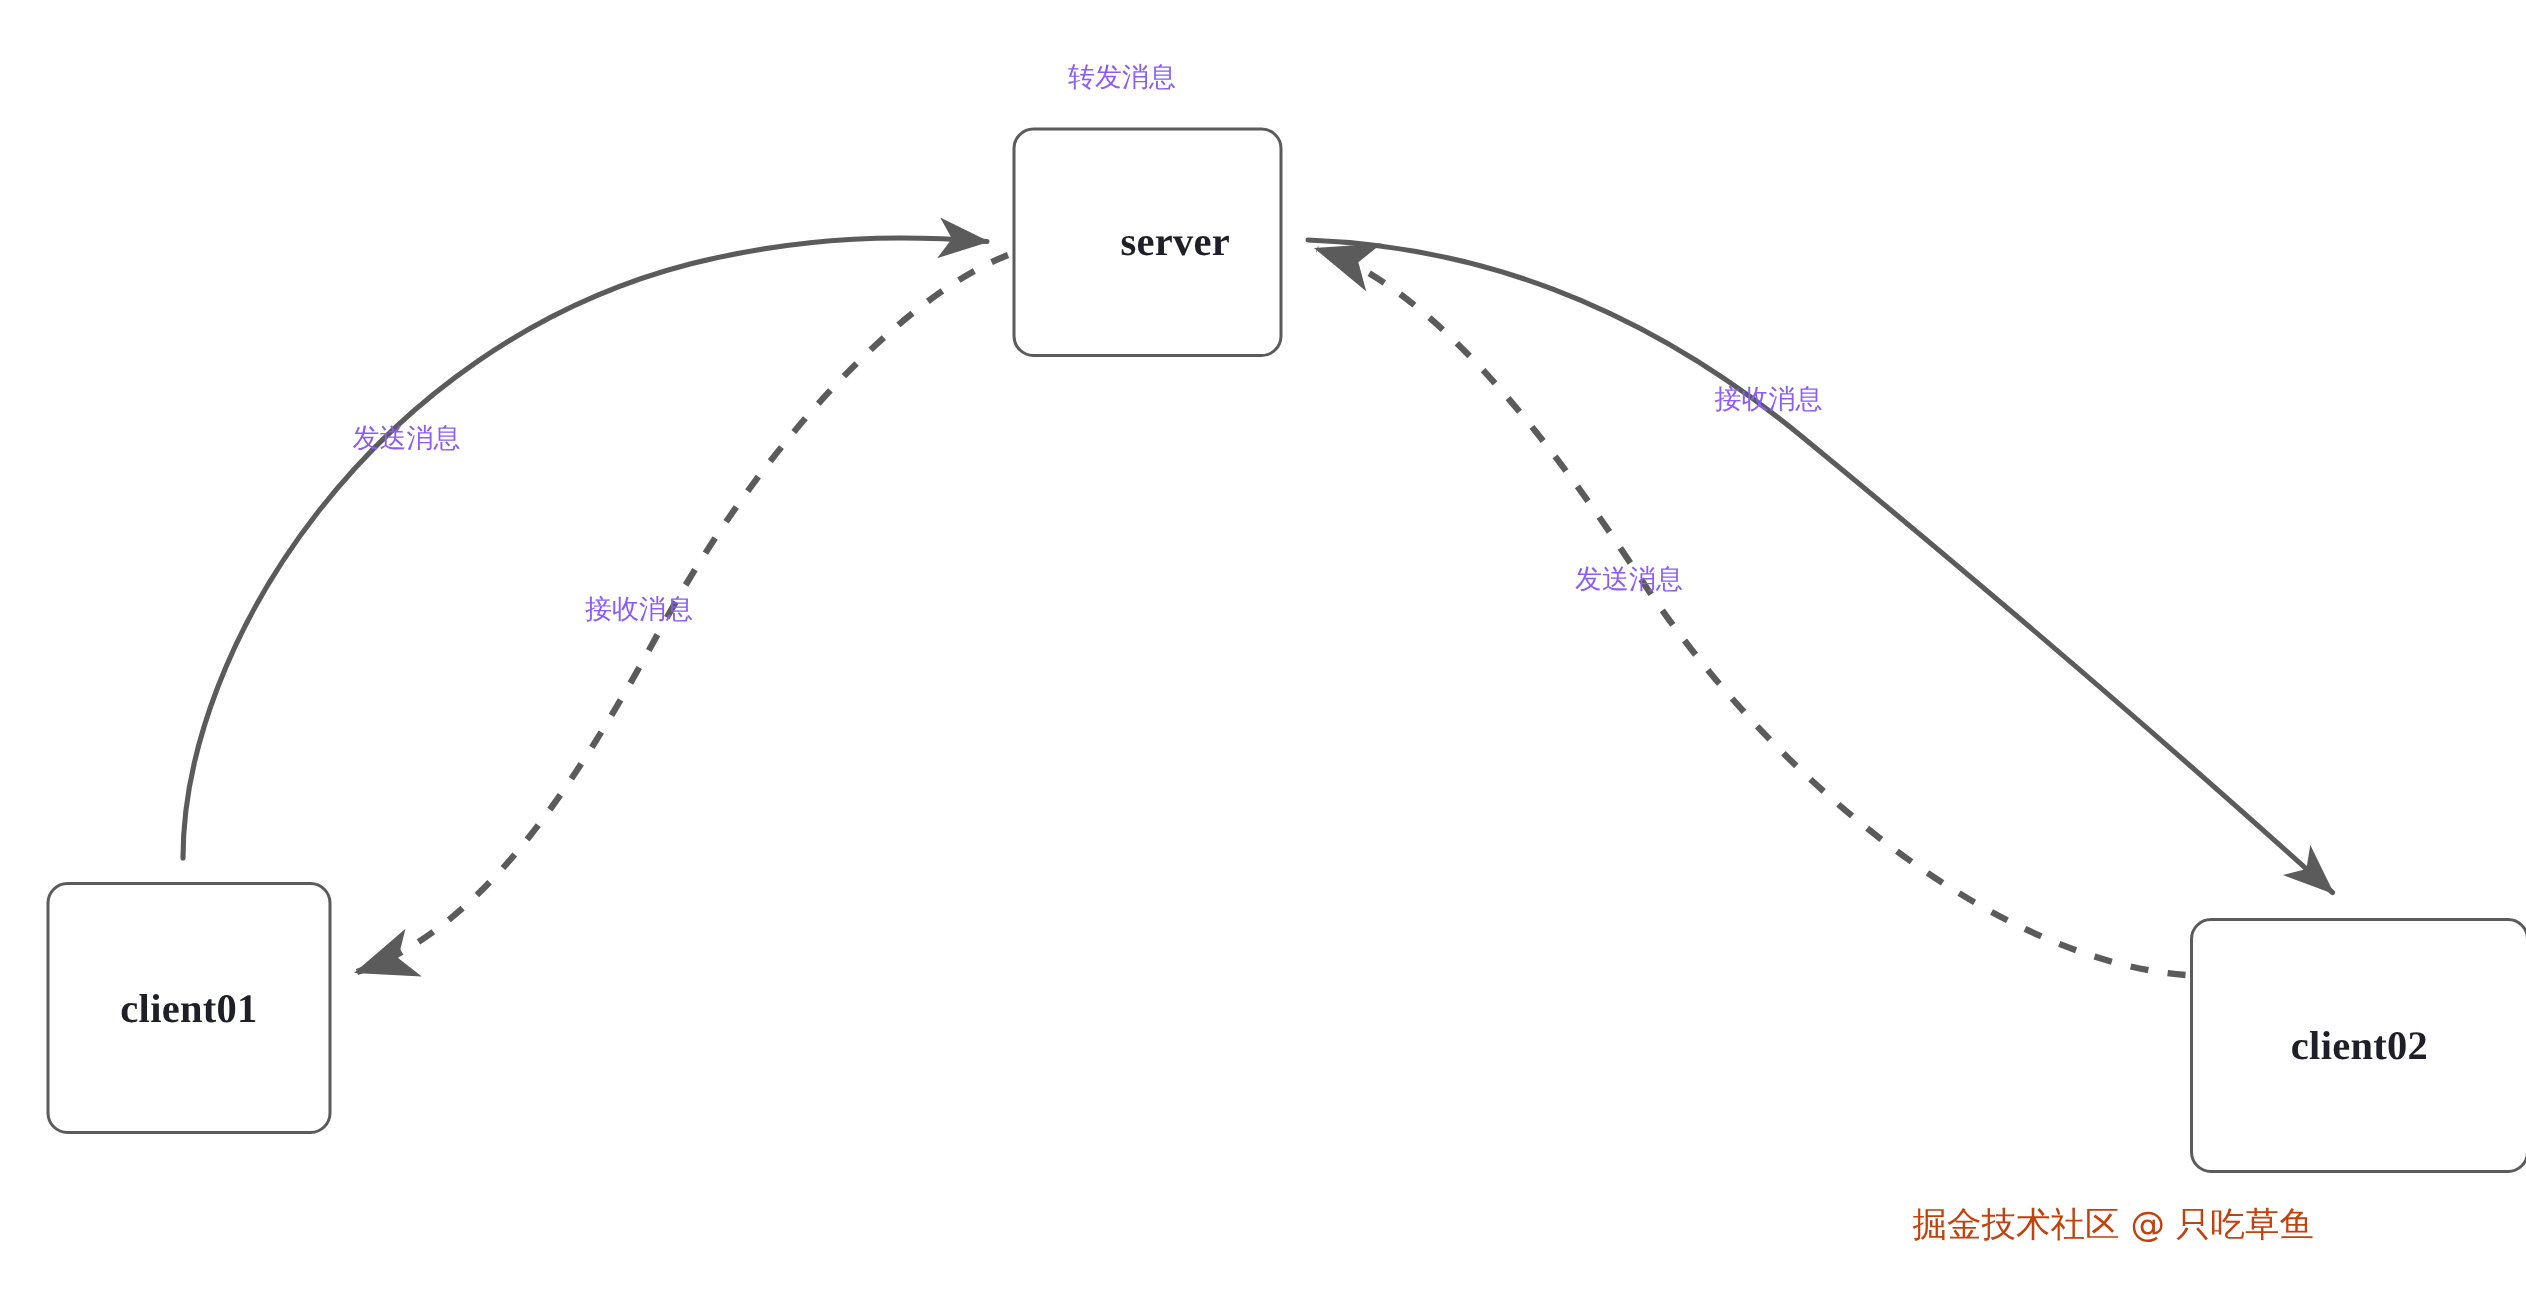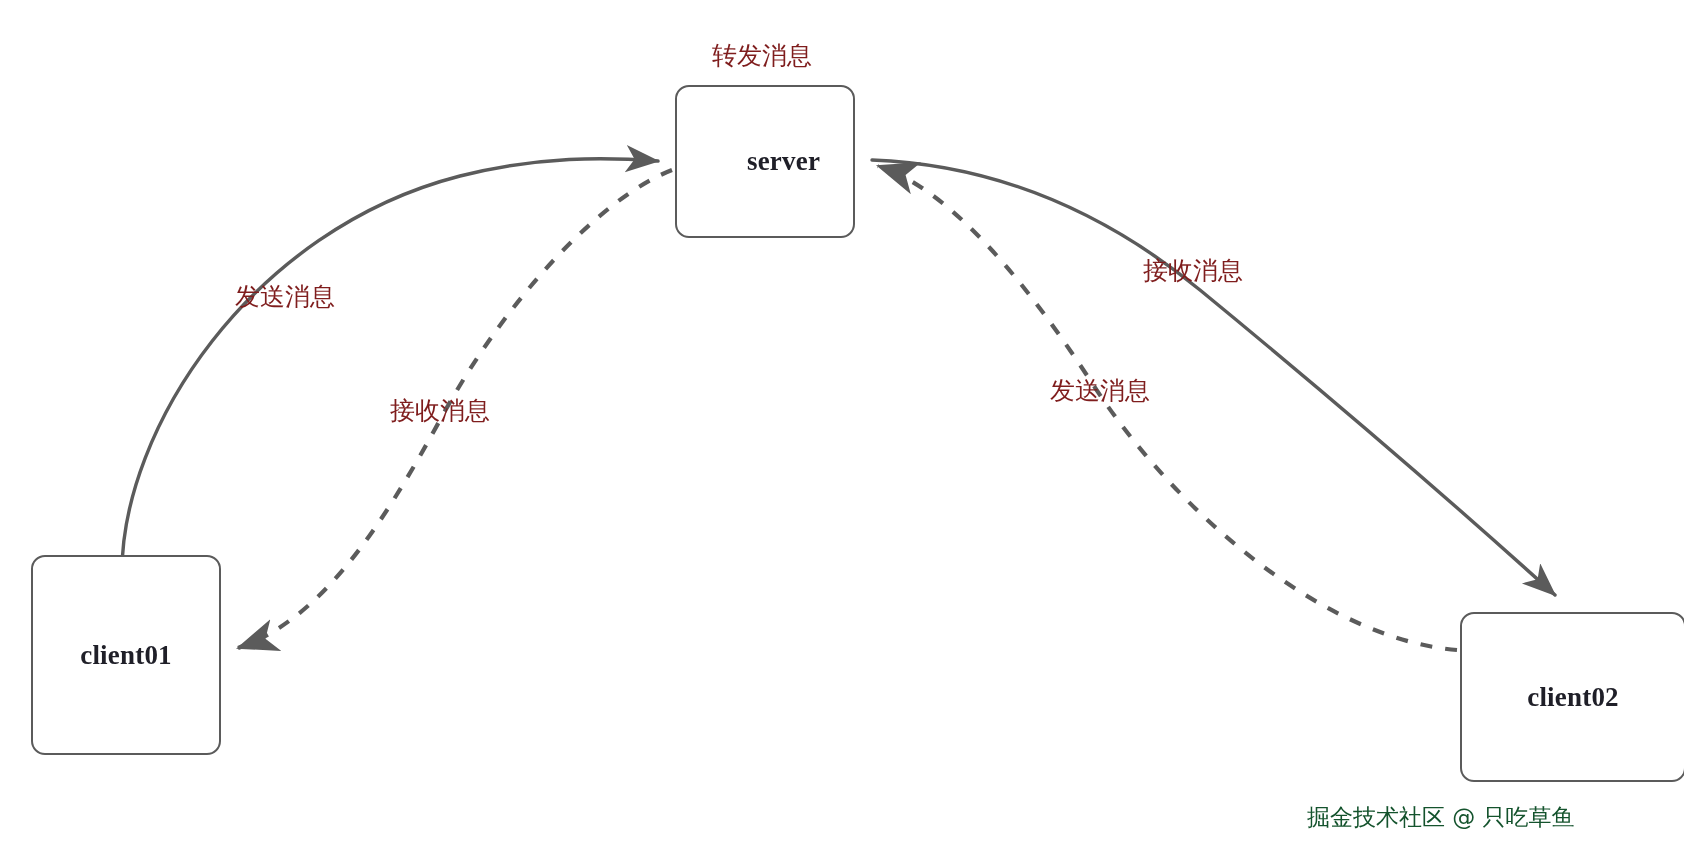--- a/index.html
+++ b/index.html
@@ -38,33 +38,32 @@
     font-family: "Liberation Serif", "DejaVu Serif", serif;
     font-weight: bold;
     font-size: 27px;
     color: #1f1f28;
     letter-spacing: 0.2px;
     white-space: nowrap;
   }
   .edge-label {
     position: absolute;
     font-family: "DejaVu Sans", "Liberation Sans", sans-serif;
-    font-size: 25px;
-    color: #7f1d1d;
+    font-size: 18px;
+    color: #8b5cf6;
     white-space: nowrap;
     line-height: 1;
   }
   .watermark {
     position: absolute;
     font-family: "DejaVu Sans", "Liberation Sans", sans-serif;
     font-size: 23px;
-    color: #14532d;
+    color: #c2410c;
     white-space: nowrap;
     line-height: 1;
-    margin-left: 32px;
   }
 </style>
 </head>
 <body>
 
 <div id="canvas">
 
   <svg id="diagram-svg" viewBox="0 0 1684 866">
     <defs>
       <marker id="arrow-solid" markerWidth="12" markerHeight="12" refX="9.5" refY="4" orient="auto" markerUnits="strokeWidth">
@@ -83,21 +82,21 @@
 
     <path d="M 1457,650 C 1330,640 1180,520 1090,380 C 1010,258 940,186 878,166" fill="none" stroke="#5b5b5b" stroke-width="4.2" stroke-dasharray="12 13" stroke-linecap="butt" marker-end="url(#arrow-dashed)"></path>
   </svg>
 
   <div class="edge-label" style="left:712px; top:43px;">转发消息</div>
 
   <div class="node-box" style="left:675px; top:85px; width:180px; height:153px;padding-left:37px;">
     <span class="node-label">server</span>
   </div>
 
-  <div class="node-box" style="left:31px; top:555px; width:190px; height:200px;">
+  <div class="node-box" style="left:31px; top:588px; width:190px; height:168px;">
     <span class="node-label">client01</span>
   </div>
 
   <div class="node-box" style="left:1460px; top:612px; width:226px; height:170px;">
     <span class="node-label">client02</span>
   </div>
 
   <div class="edge-label" style="left:235px; top:284px;">发送消息</div>
 
   <div class="edge-label" style="left:390px; top:398px;">接收消息</div>

